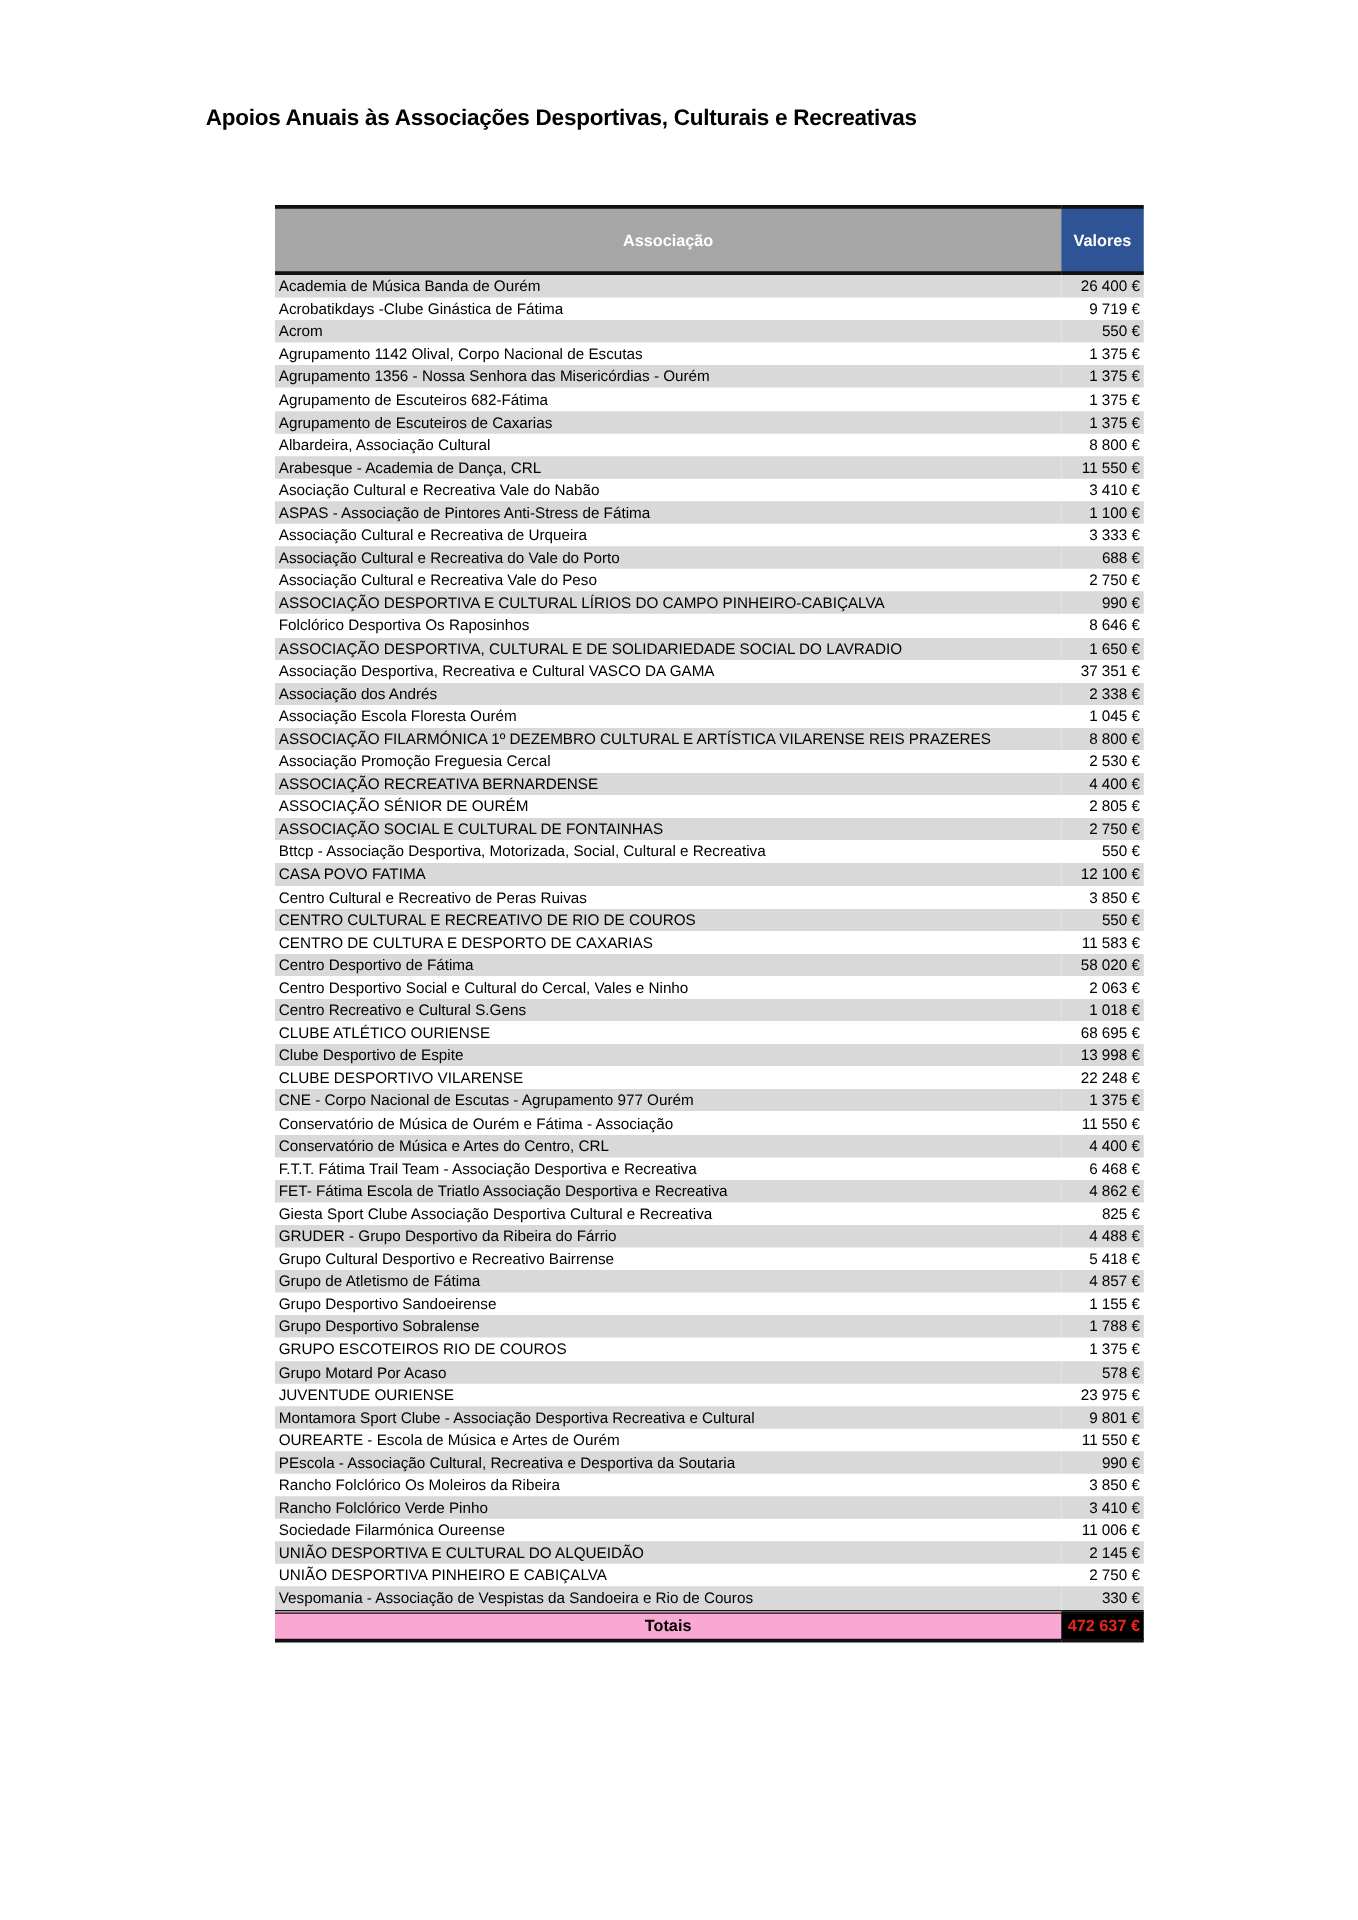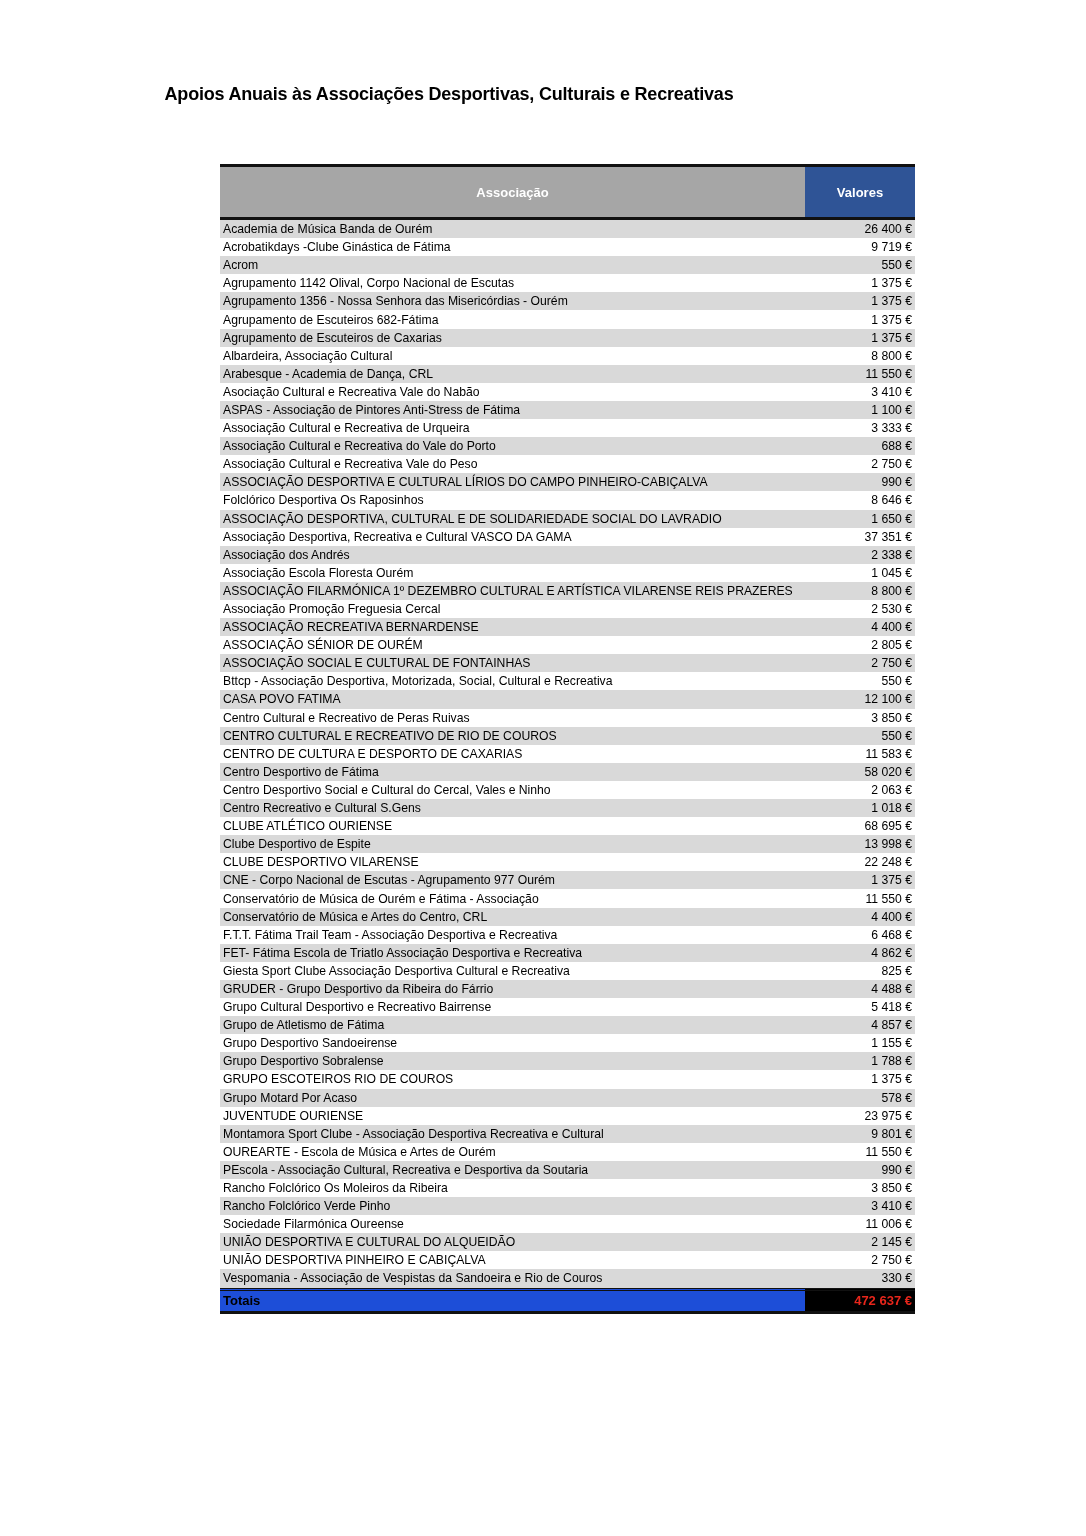--- a/index.html
+++ b/index.html
@@ -11,34 +11,34 @@
   .table-wrap {
     position: absolute; left: 220px; top: 164px; width: 695px;
   }
   table { border-collapse: collapse; width: 100%; table-layout: fixed; }
   thead tr { height: 53px; }
   thead th {
     font-family: "Liberation Sans", sans-serif; font-weight: bold; font-size: 13px; color: #ffffff;
     border-top: 3px solid #111; border-bottom: 3px solid #111; padding: 0;
   }
   th.col-assoc { background: #a6a6a6; }
-  th.col-val { background: #2f5496; width: 110px; }
+  th.col-val { background: #2f5496; width: 66px; }
   tbody td {
     font-family: "Liberation Sans", sans-serif; font-size: 12.2px; height: 18.1px; padding: 0 3px;
     white-space: nowrap; overflow: hidden; line-height: 18px;
   }
   tbody tr:nth-child(odd) td { background: #d9d9d9; }
   tbody tr:nth-child(even) td { background: #ffffff; }
   td.val { text-align: right; }
   tbody tr:last-child td { border-bottom: 3px double #111; }
   tfoot td {
     font-family: "Liberation Sans", sans-serif; font-weight: bold; font-size: 13px; height: 20px; padding: 0 3px;
     border-bottom: 3px solid #111;
   }
-  td.tot-label { text-align: left; background: #1d4ed8; }
+  td.tot-label { text-align: center; background: #f9a8d4; }
   td.tot-val { text-align: right; background: #000000; color: #e8261b; }
 </style>
 </head>
 <body>
 
 <div class="title">Apoios Anuais às Associações Desportivas, Culturais e Recreativas</div>
 
 <div class="table-wrap">
   <table>
     <thead>

